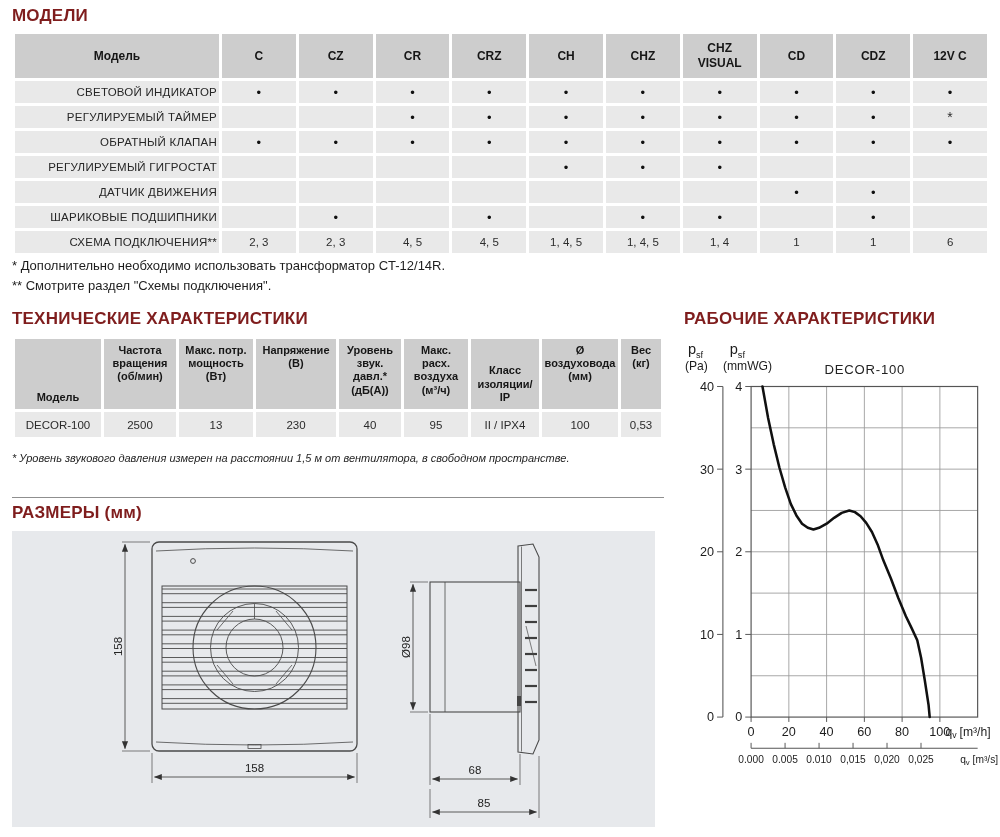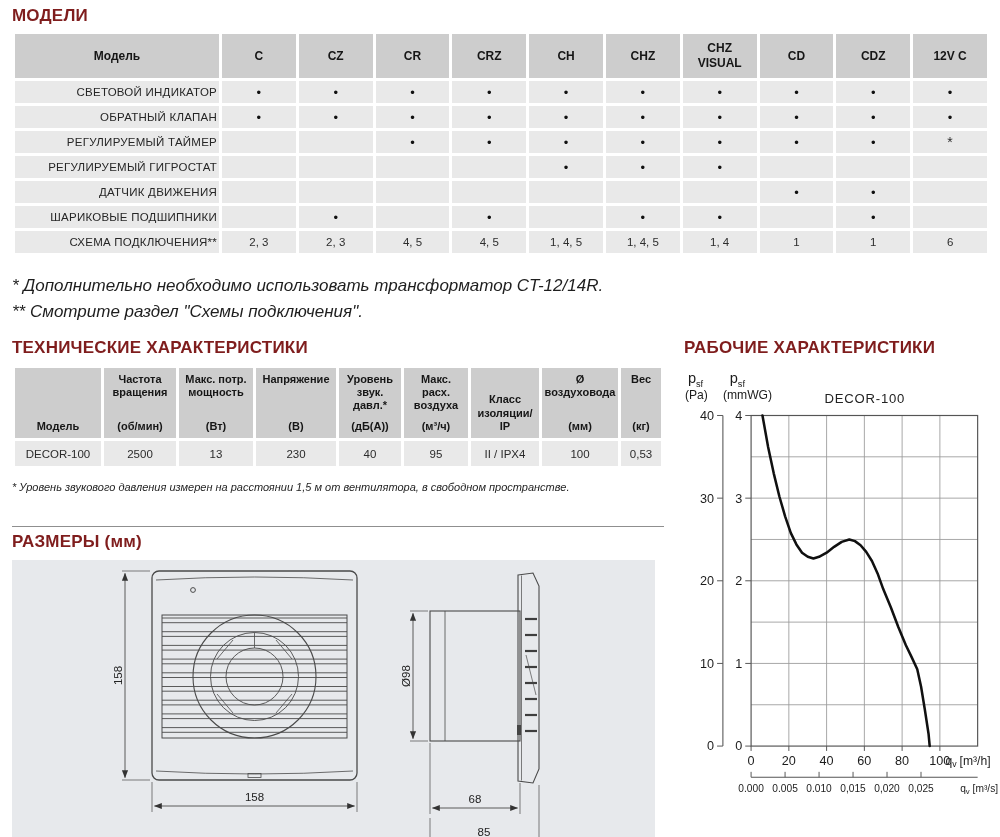--- a/index.html
+++ b/index.html
@@ -10,31 +10,31 @@
   .section-title { font-size:17px; font-weight:bold; letter-spacing:.2px; margin:0; color:#7f1d1d; }
 
   
   table.matrix { border-collapse:separate; border-spacing:3px; width:978px; table-layout:fixed; margin-top:5px; }
   table.matrix th { background:#cdcdcd; font-size:12px; font-weight:bold; height:44px; text-align:center; padding:2px 3px; color:#161616; line-height:1.25; }
   table.matrix td { background:#e9e9e9; font-size:11.5px; height:22px; text-align:center; color:#2d2d2d; padding:0 2px; }
   table.matrix td.row-label { text-align:right; padding-left:8px; letter-spacing:.25px; color:#262626; }
   table.matrix td.dot { font-size:13px; color:#101010; }
   table.matrix td.star { font-size:14px; color:#2d2d2d; }
 
-  .footnotes { margin-top:17px; font-size:17px; line-height:1.5; color:#1e1e1e;font-style:italic; }
+  .footnotes { margin-top:0; font-size:13px; line-height:1.5; color:#1e1e1e; }
 
   
   .cols { display:flex; margin-top:14px; }
   .col-left { width:652px; }
   .col-right { width:316px; margin-left:20px; }
 
   
   table.tech { border-collapse:separate; border-spacing:3px; width:652px; table-layout:fixed; margin-top:7px; }
   table.tech th { background:#cdcdcd; padding:0; height:70px; vertical-align:top; }
-  table.tech th .hwrap { display:flex; flex-direction:column; justify-content:space-between; height:70px; padding:5px 2px 5px; font-size:11px; font-weight:bold; color:#161616; line-height:1.2; }
+  table.tech th .hwrap { display:flex; flex-direction:column; height:70px; padding:5px 2px 5px; font-size:11px; font-weight:bold; color:#161616; line-height:1.2; }
   table.tech th .hwrap.center { justify-content:flex-end; }
   table.tech td { background:#e9e9e9; font-size:11.5px; height:25px; text-align:center; color:#2b2b2b; }
 
   .tech-footnote { margin-top:12px; font-size:11px; color:#1e1e1e;font-style:italic; }
 
   .rule { border:none; border-top:1px solid #8f8f8f; margin:33px 0 0 0; }
   .dims-title { margin-top:5px; }
   .dims-panel { margin-top:8px; width:643px; height:296px; background:#e7e9ec; }
 
   svg text { font-family:"Liberation Sans", sans-serif; }
@@ -96,44 +96,44 @@
           <td class="dot">•</td>
           <td class="dot">•</td>
           <td class="dot">•</td>
           <td class="dot">•</td>
           <td class="dot">•</td>
           <td class="dot">•</td>
           <td class="dot">•</td>
           <td class="dot">•</td>
         </tr>
         <tr>
+          <td class="row-label">РЕГУЛИРУЕМЫЙ ТАЙМЕР</td>
+          <td></td>
+          <td></td>
+          <td class="dot">•</td>
+          <td class="dot">•</td>
+          <td class="dot">•</td>
+          <td class="dot">•</td>
+          <td class="dot">•</td>
+          <td class="dot">•</td>
+          <td class="dot">•</td>
+          <td class="star">*</td>
+        </tr>
+        <tr>
           <td class="row-label">ОБРАТНЫЙ КЛАПАН</td>
           <td class="dot">•</td>
           <td class="dot">•</td>
           <td class="dot">•</td>
           <td class="dot">•</td>
           <td class="dot">•</td>
           <td class="dot">•</td>
           <td class="dot">•</td>
           <td class="dot">•</td>
           <td class="dot">•</td>
           <td class="dot">•</td>
-        </tr>
-        <tr>
-          <td class="row-label">РЕГУЛИРУЕМЫЙ ТАЙМЕР</td>
-          <td></td>
-          <td></td>
-          <td class="dot">•</td>
-          <td class="dot">•</td>
-          <td class="dot">•</td>
-          <td class="dot">•</td>
-          <td class="dot">•</td>
-          <td class="dot">•</td>
-          <td class="dot">•</td>
-          <td class="star">*</td>
         </tr>
         <tr>
           <td class="row-label">РЕГУЛИРУЕМЫЙ ГИГРОСТАТ</td>
           <td></td>
           <td></td>
           <td></td>
           <td></td>
           <td class="dot">•</td>
           <td class="dot">•</td>
           <td class="dot">•</td>

